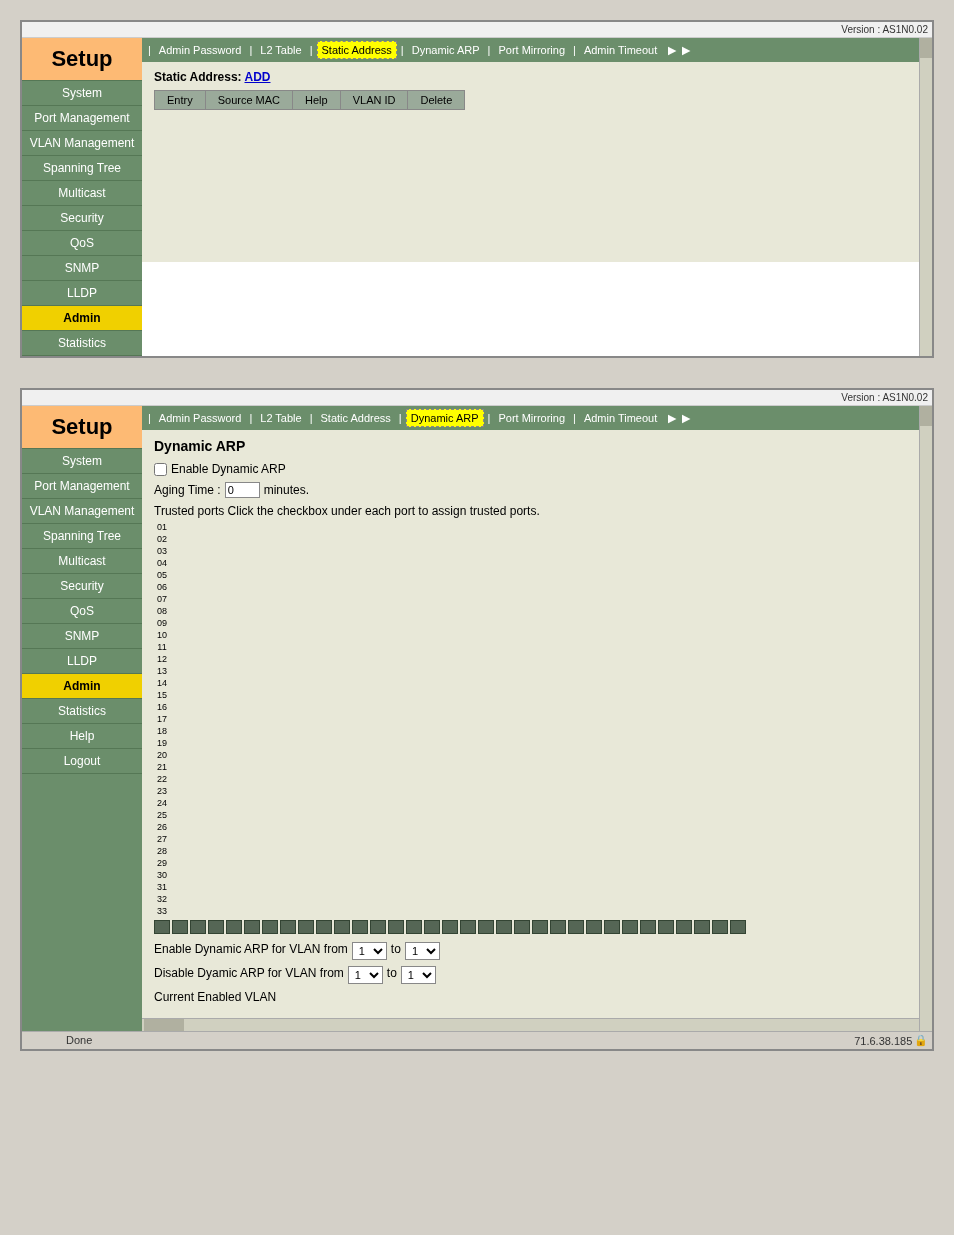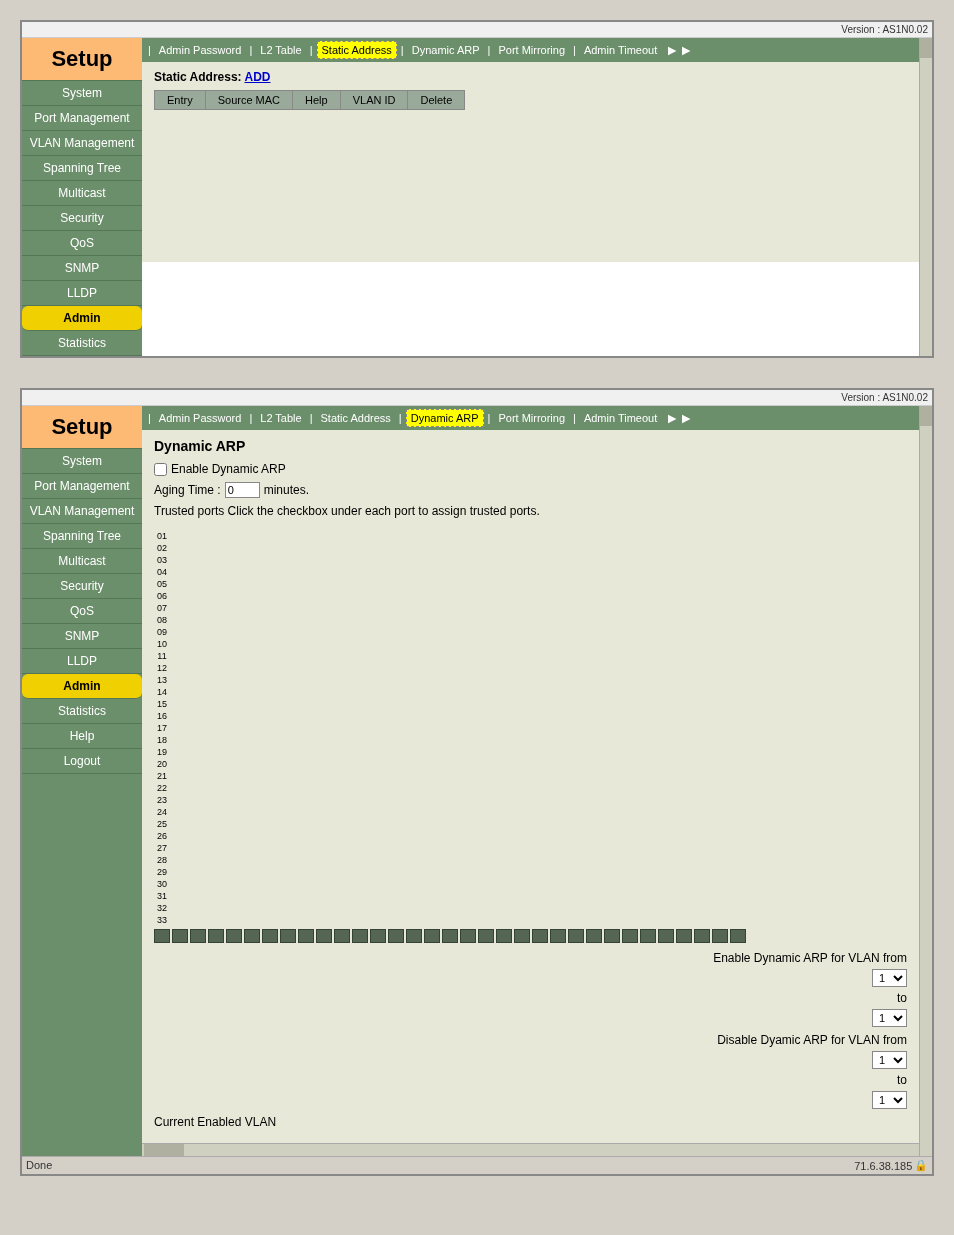--- a/index.html
+++ b/index.html
@@ -56,21 +56,20 @@
       cursor: pointer;
       border-bottom: 1px solid #557755;
       background: #6b8e6b;
       text-decoration: none;
     }
 
     .sidebar-item.active-yellow {
       background: #f0d000;
       color: #000;
       font-weight: bold;
-      border-radius: 6px;
     }
 
     
     .tab-nav {
       display: flex;
       align-items: center;
       background: #6b8e6b;
       padding: 3px 4px;
       flex-wrap: nowrap;
       gap: 2px;
@@ -176,21 +175,21 @@
       font-size: 11px;
       border: 1px solid #888;
       background: #fff;
       padding: 1px 2px;
       margin: 0 4px;
     }
 
     .trusted-ports-label {
       font-size: 12px;
       color: #000;
-      margin-bottom: 13px;
+      margin-bottom: 4px;
     }
 
     .port-numbers {
       display: flex;
       flex-wrap: nowrap;
       gap: 2px;
       font-size: 10px;
       color: #000;
       margin-bottom: 4px;
       overflow: hidden;
@@ -213,26 +212,25 @@
     .port-checkbox-item {
       width: 16px;
       height: 14px;
       background: #556655;
       border: 1px solid #334433;
       cursor: pointer;
     }
 
     .vlan-row {
       display: flex;
-      align-items: flex-end;
+      align-items: flex-start;
       margin-bottom: 6px;
       font-size: 12px;
       color: #000;
       gap: 4px;
-      flex-direction: column;
     }
 
     .vlan-select {
       height: 18px;
       font-size: 11px;
       border: 1px solid #888;
       background: #fff;
       padding: 1px 2px;
       width: 35px;
     }
@@ -250,20 +248,21 @@
       background: #d4d0c8;
       border-top: 1px solid #aaa;
       padding: 2px 4px;
       font-size: 11px;
       display: flex;
       justify-content: space-between;
     }
 
     .bottom-bar-status {
       color: #333;
+      margin-left: 40px;
     }
 
     .bottom-bar-ip {
       color: #333;
       display: flex;
       align-items: center;
       gap: 2px;
     }
 
     .lock-icon {

